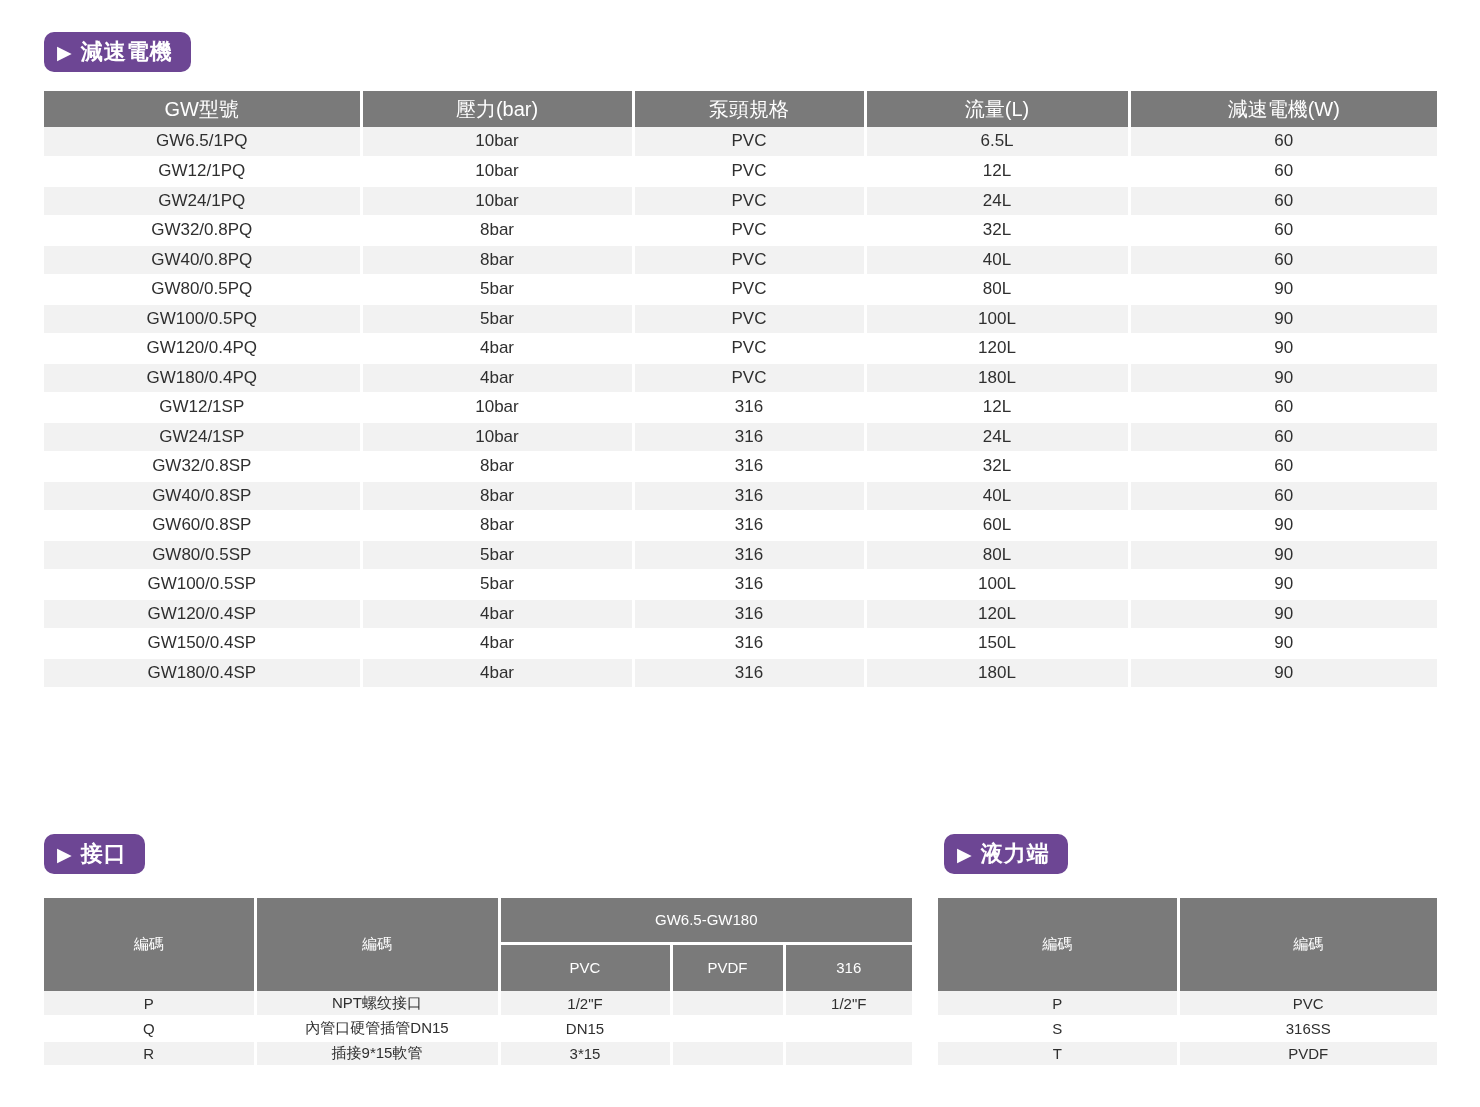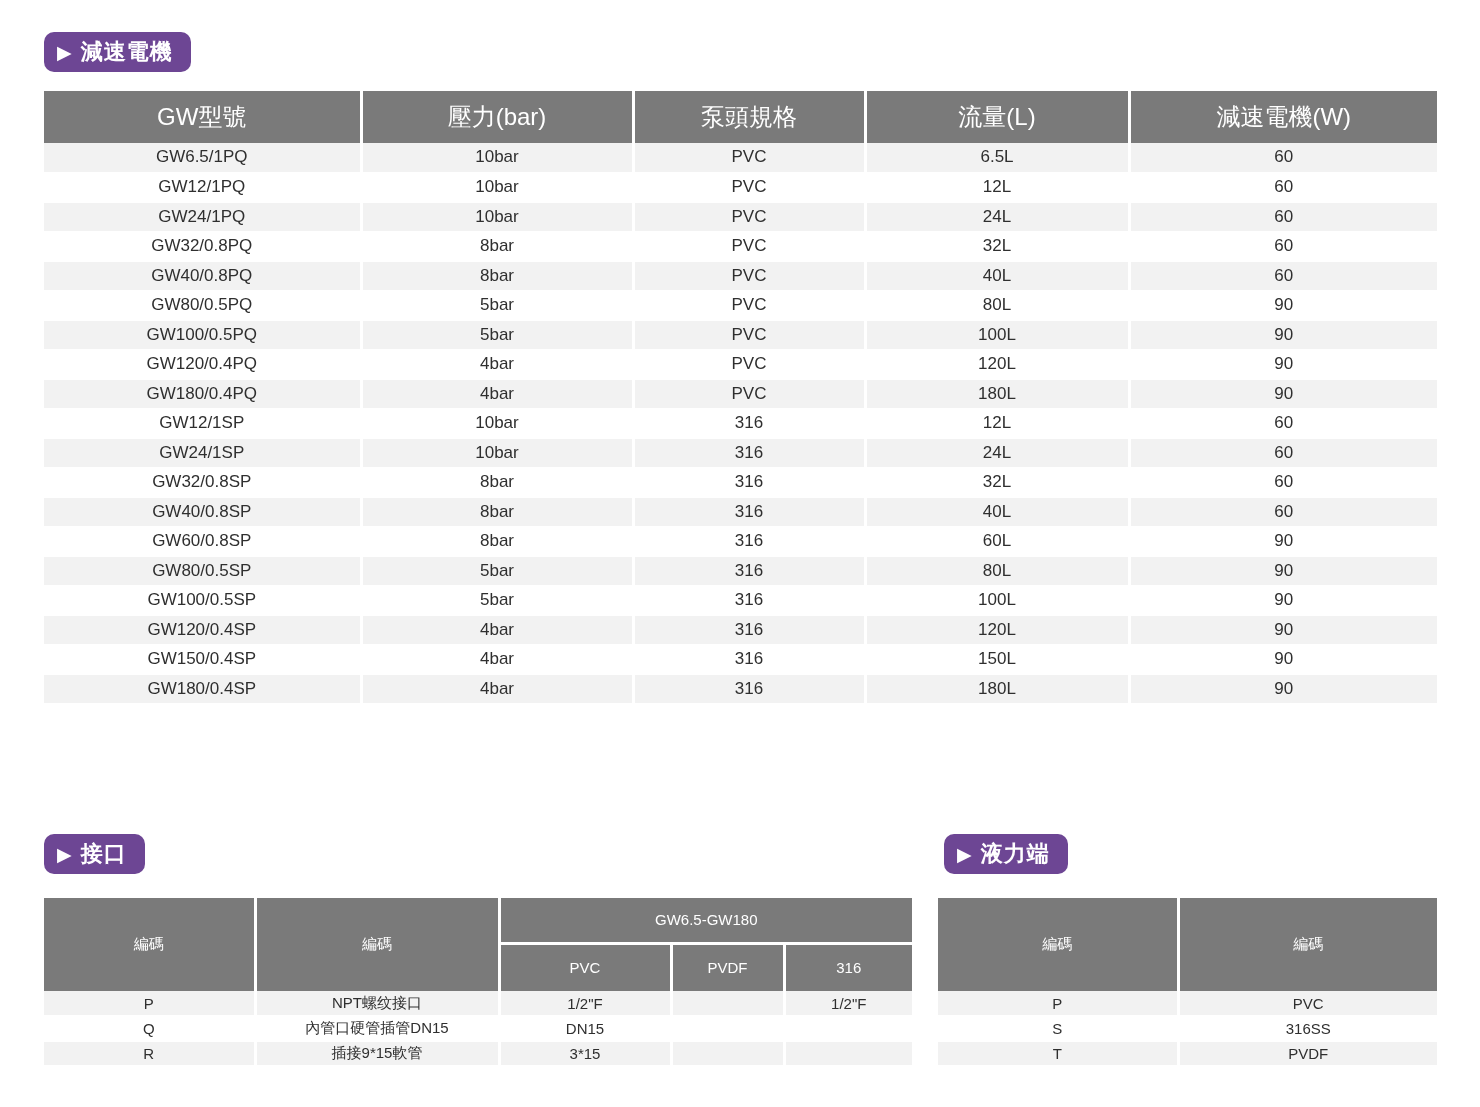--- a/index.html
+++ b/index.html
@@ -43,21 +43,21 @@
     color: #2f2f2f;
     border-right: 3px solid #ffffff;
     border-bottom: 2px solid #ffffff;
     background: #ffffff;
   }
   td:last-child { border-right: none; text-align: center; }
   tbody tr:nth-child(odd) td { background: #f2f2f2; }
 
   
   .spec-table { left: 44px; top: 91px; width: 1393px; }
-  .spec-table th { height: 52px; font-size: 24px; }
+  .spec-table th { height: 36px; font-size: 20px; }
   .spec-table td { height: 29.5px; font-size: 17px; }
 
   
   .small-table th { font-size: 15px; }
   .small-table td { height: 25px; font-size: 15px; }
 
   .interface-table { left: 44px; top: 898px; width: 868px; }
   .interface-table th.span-head { height: 93px; }
   .interface-table th.group-head { height: 44px; border-bottom: 3px solid #ffffff; }
   .interface-table th.sub-head { height: 46px; }

